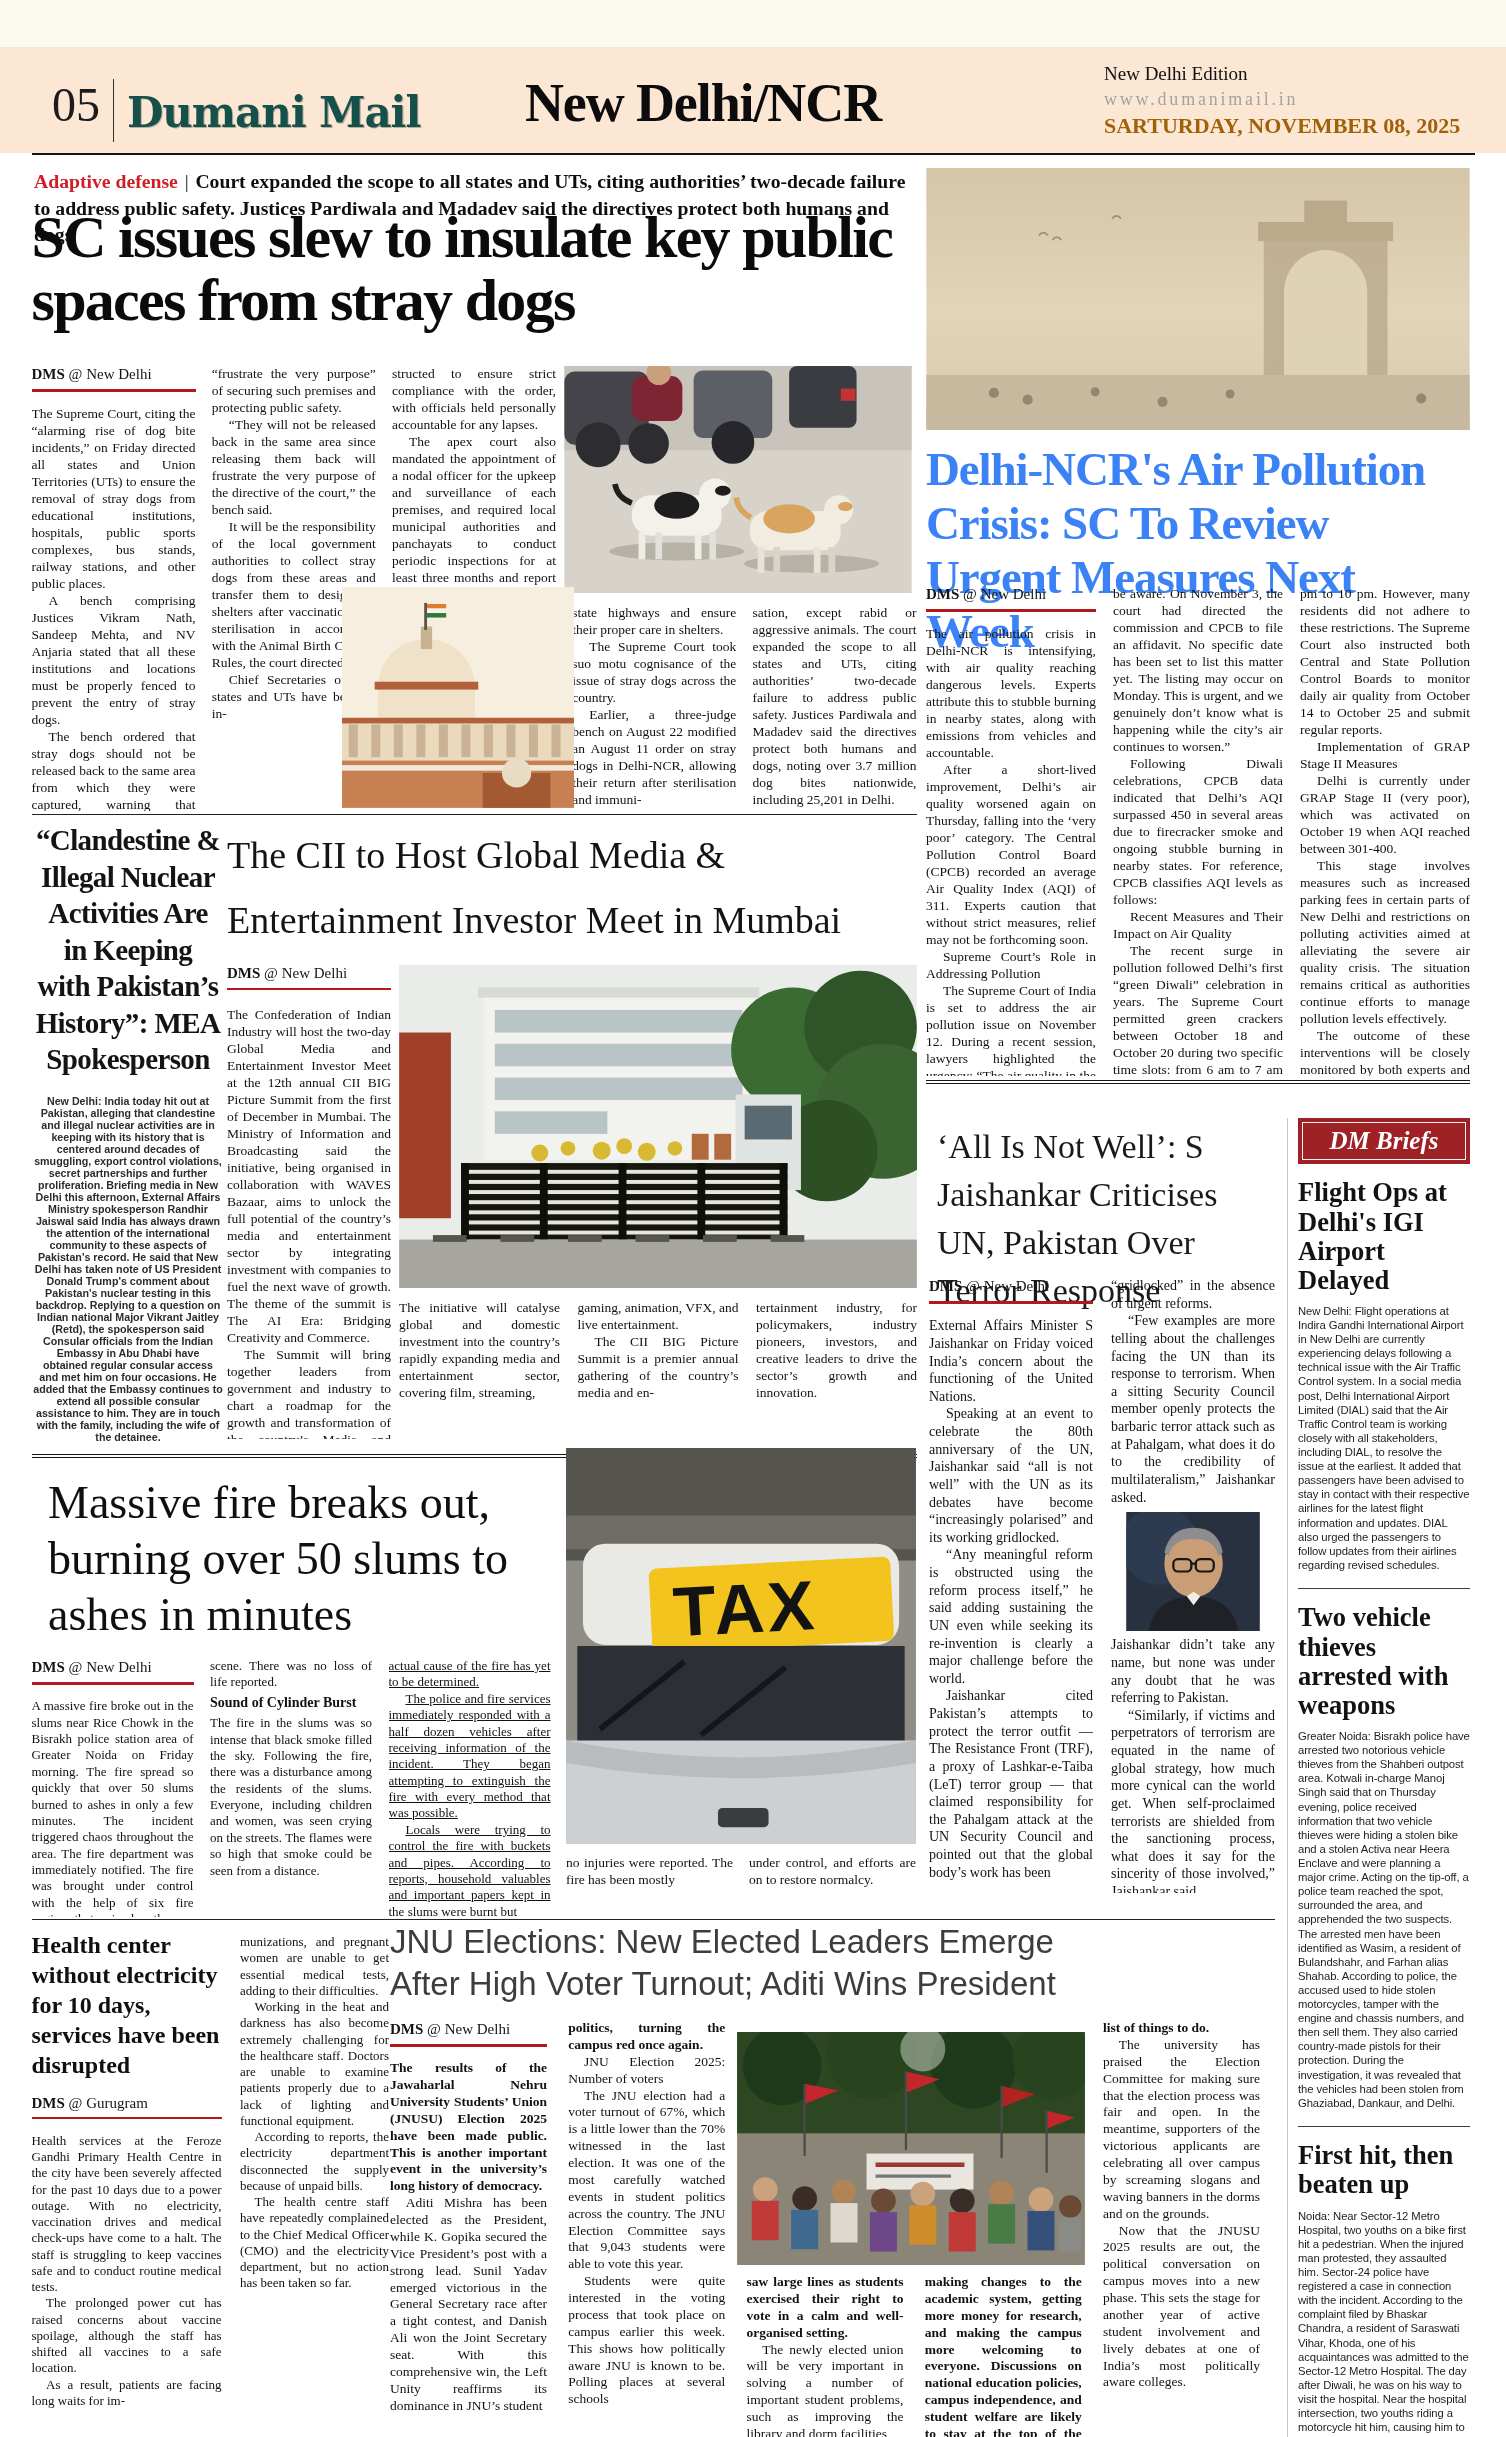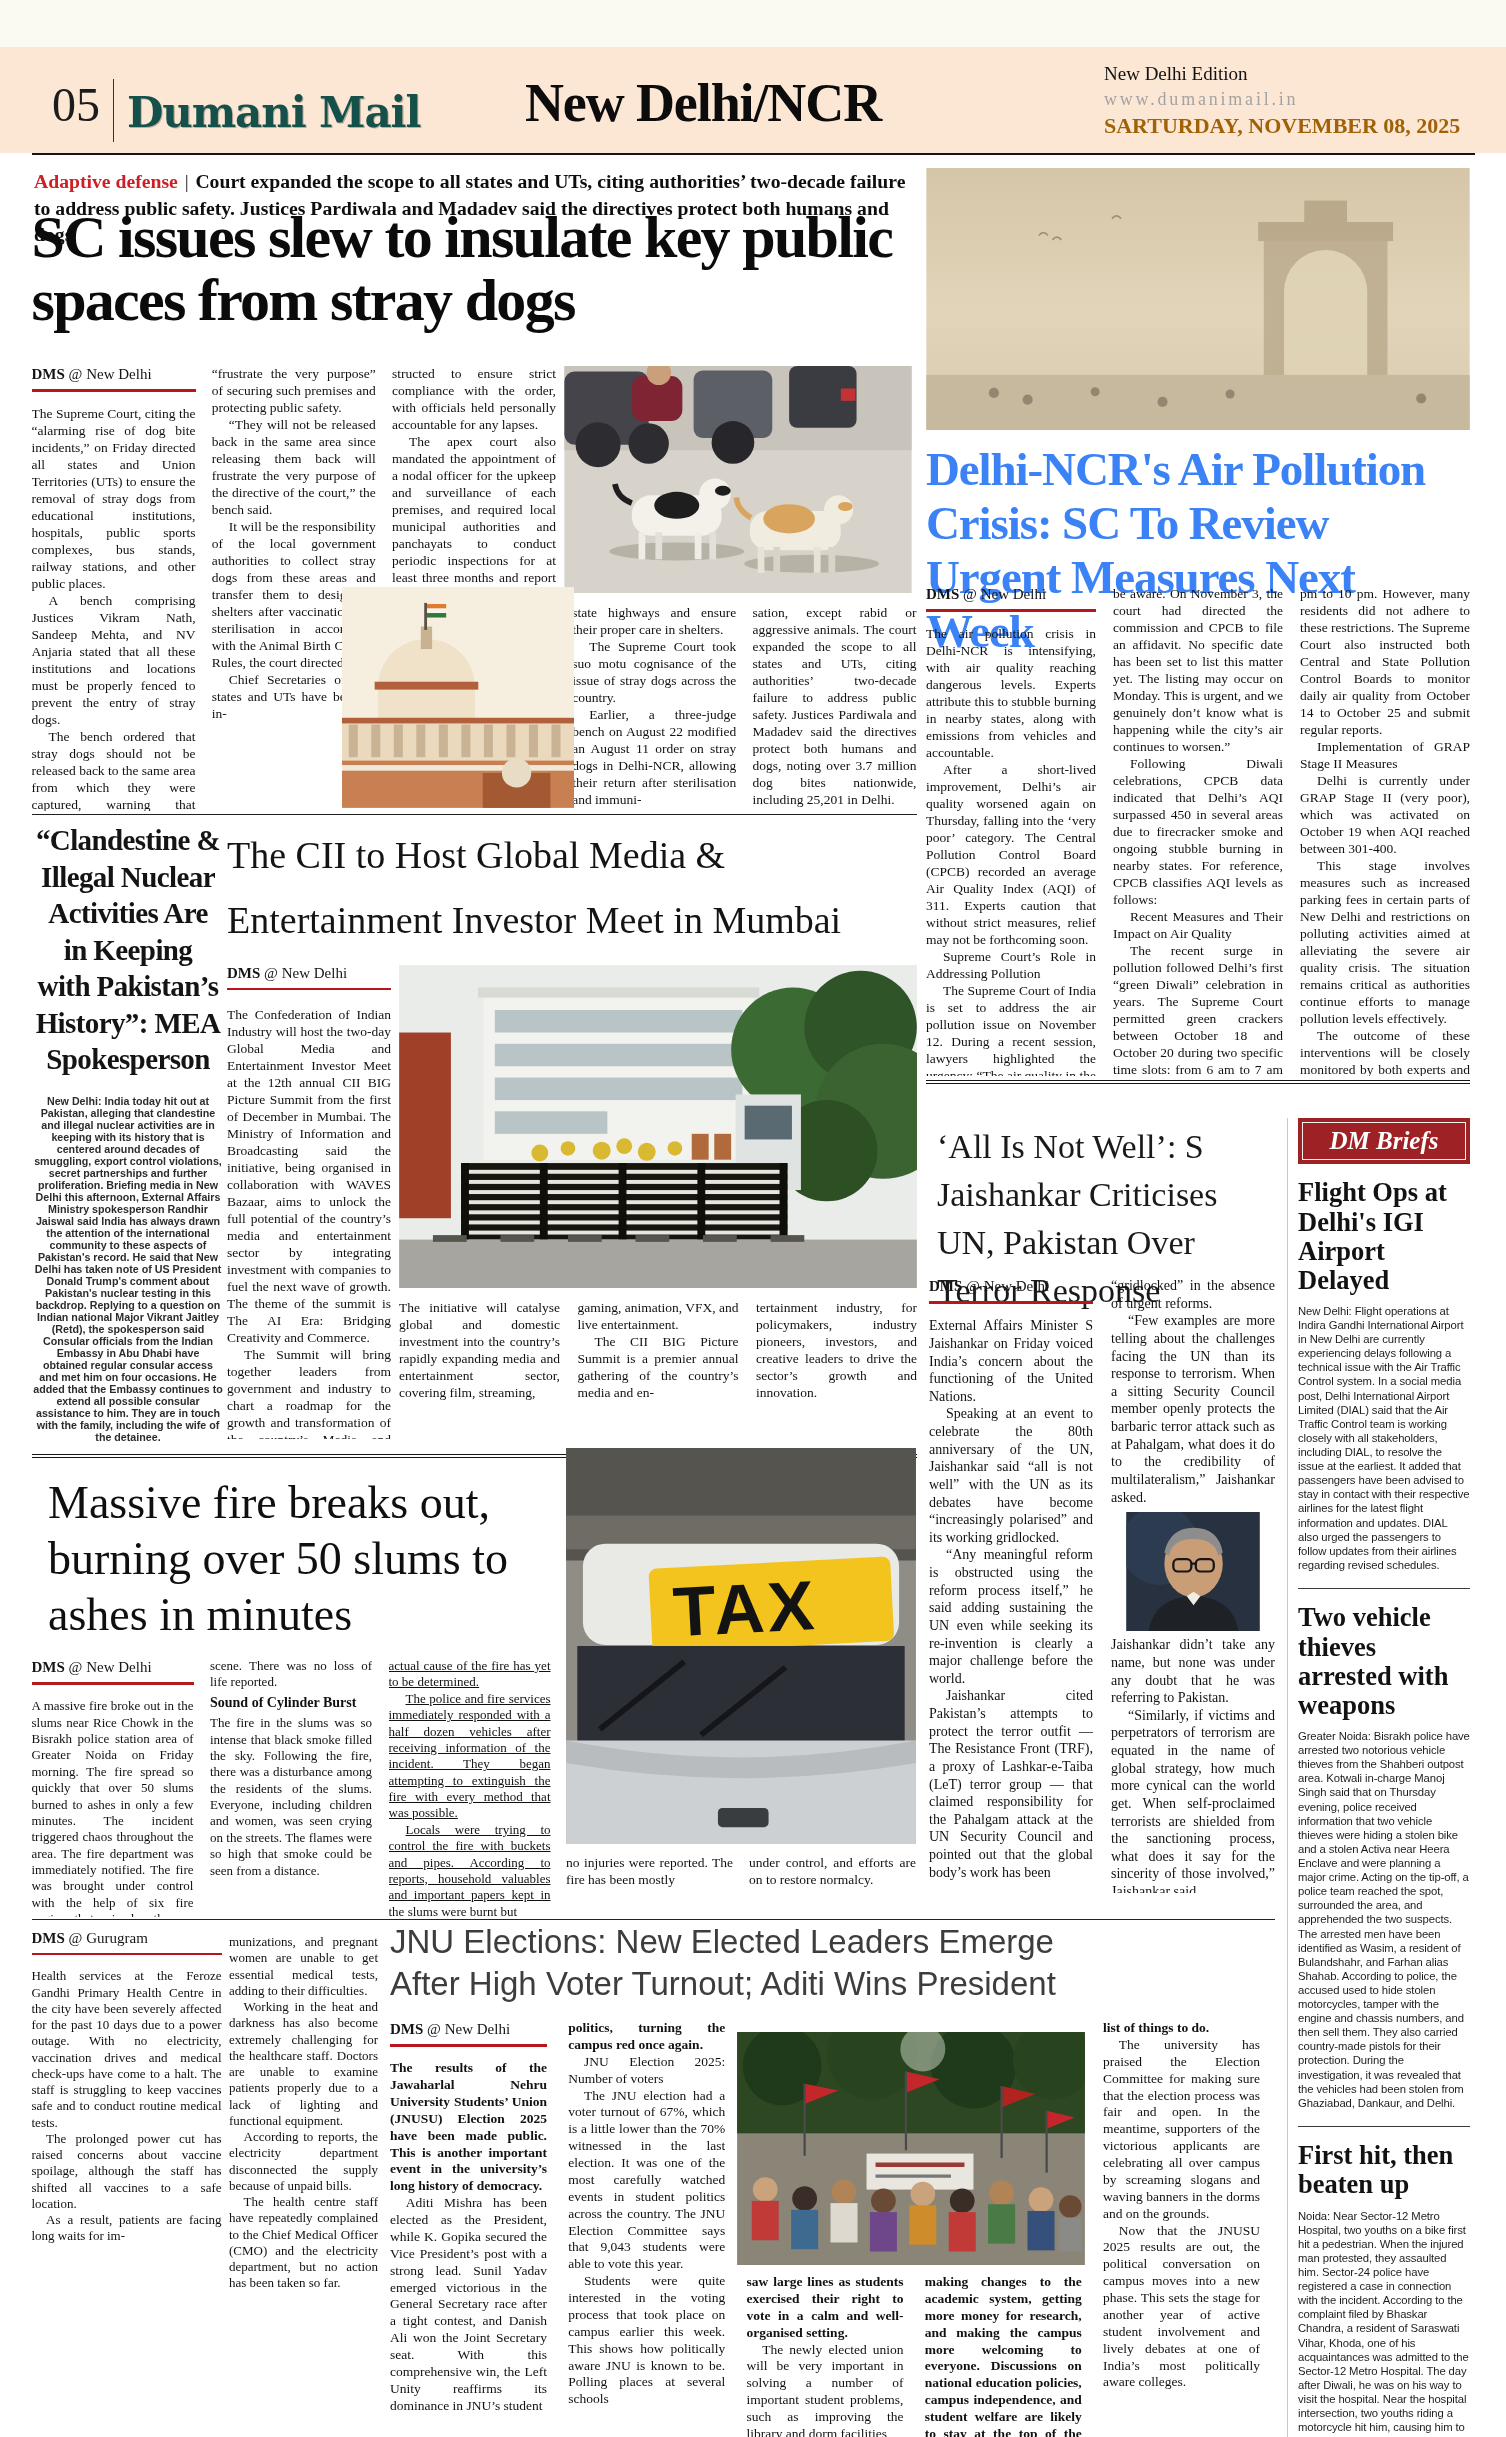--- a/index.html
+++ b/index.html
@@ -486,29 +486,30 @@
   <div class="abs cols" style="left:566px;top:1854px;width:350px;height:63px;">
     <div class="col body-text" style="width:167px;height:63px;">
         <p>no injuries were reported. The fire has been mostly</p>
       </div>
     <div class="col body-text" style="width:167px;height:63px;">
         <p>under control, and efforts are on to restore normalcy.</p>
       </div>
   </div>
 
   <div class="abs" id="health-block">
+    <div id="health-headline">Health center without electricity for 10 days, services have been disrupted</div>
     <div class="byline"><span class="src">DMS</span><span> @ Gurugram</span></div>
     <div class="byline-rule"></div>
     <div class="small-body">
         <p>Health services at the Feroze Gandhi Primary Health Centre in the city have been severely affected for the past 10 days due to a power outage. With no electricity, vaccination drives and medical check-ups have come to a halt. The staff is struggling to keep vaccines safe and to conduct routine medical tests.</p>
         <p>The prolonged power cut has raised concerns about vaccine spoilage, although the staff has shifted all vaccines to a safe location.</p>
         <p>As a result, patients are facing long waits for im-</p>
       </div>
   </div>
-  <div class="abs col small-body" style="left:229px;top:1934px;width:149px;height:504px;">
+  <div class="abs col small-body" style="left:240px;top:1934px;width:149px;height:504px;">
       <p>munizations, and pregnant women are unable to get essential medical tests, adding to their difficulties.</p>
       <p>Working in the heat and darkness has also become extremely challenging for the healthcare staff. Doctors are unable to examine patients properly due to a lack of lighting and functional equipment.</p>
       <p>According to reports, the electricity department disconnected the supply because of unpaid bills.</p>
       <p>The health centre staff have repeatedly complained to the Chief Medical Officer (CMO) and the electricity department, but no action has been taken so far.</p>
     </div>
 
   <div class="abs" id="jnu-headline">
       <p>JNU Elections: New Elected Leaders Emerge</p>
       <p>After High Voter Turnout; Aditi Wins President</p>
     </div>

